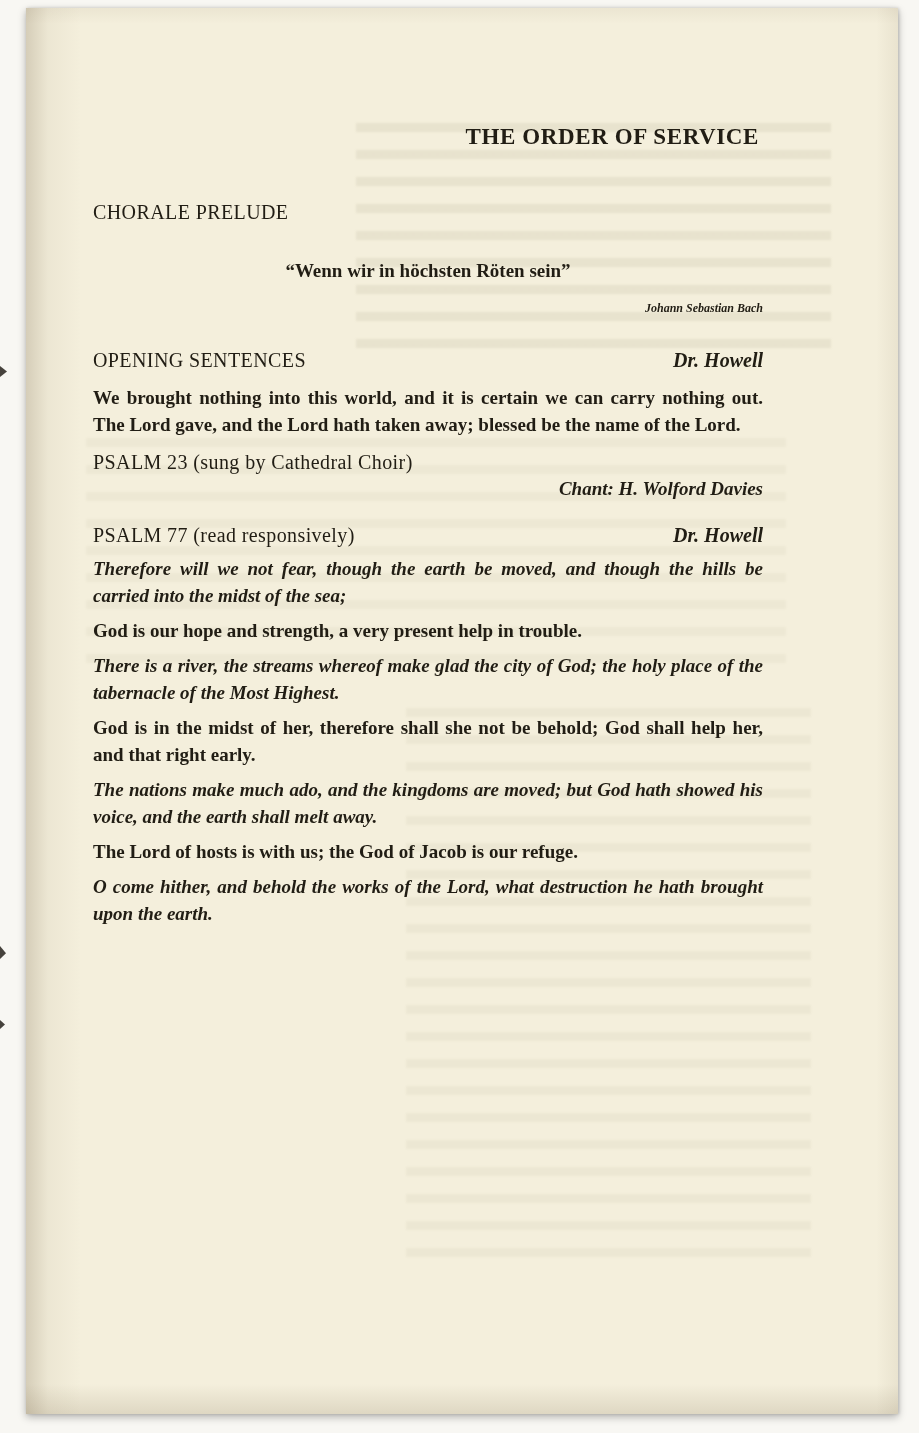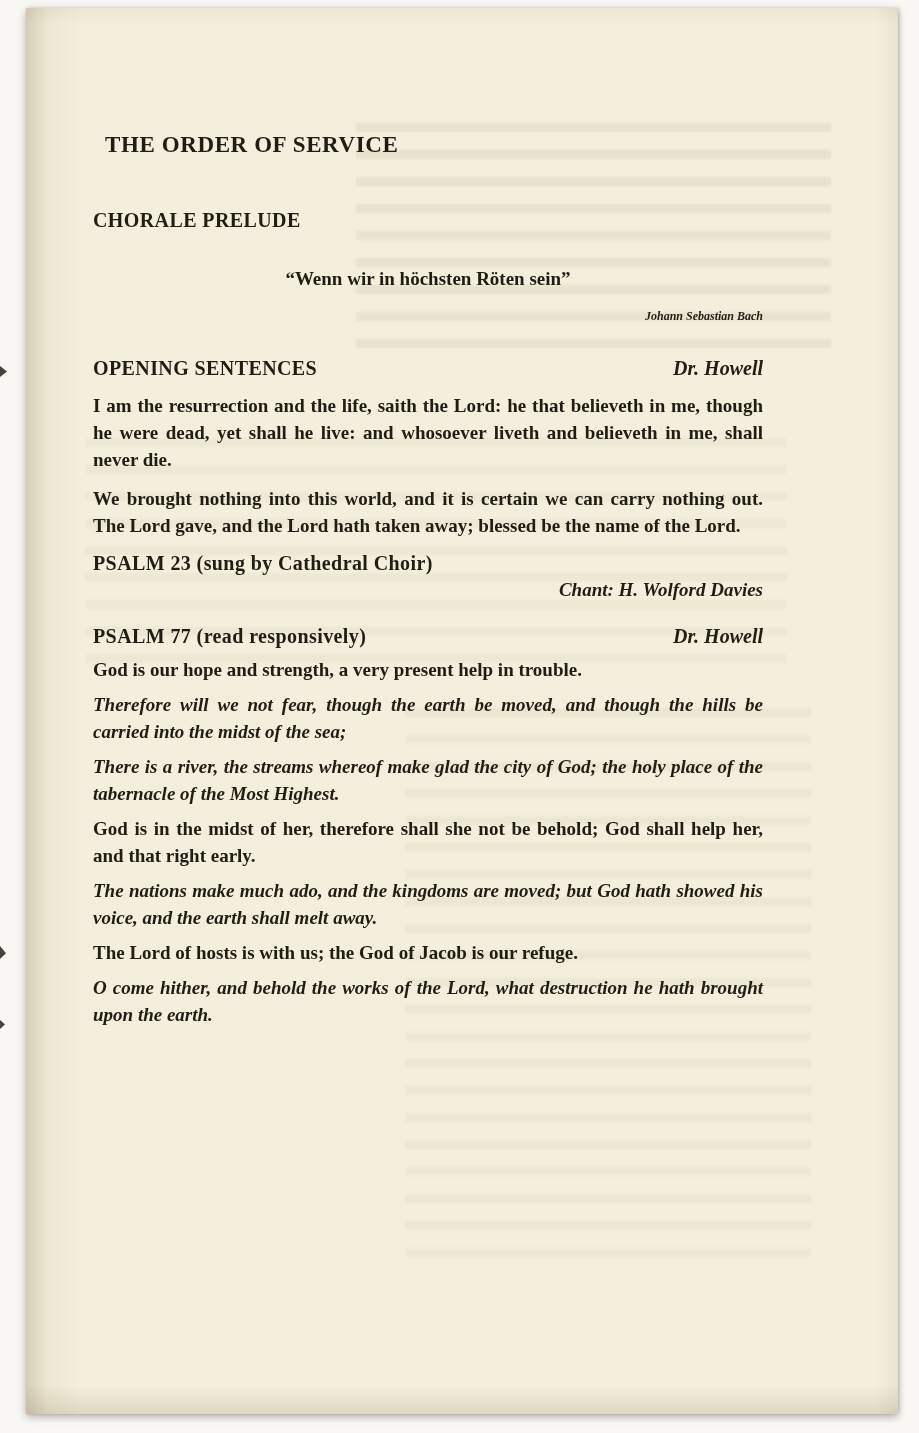--- a/index.html
+++ b/index.html
@@ -37,24 +37,24 @@
   .speck { position: absolute; background: #46423c; }
   .speck.s1 { left: 0; top: 366px;  width: 7px; height: 11px; clip-path: polygon(0 0, 100% 50%, 0 100%); }
   .speck.s2 { left: 0; top: 946px;  width: 6px; height: 13px; clip-path: polygon(0 0, 100% 55%, 0 100%); }
   .speck.s3 { left: 0; top: 1020px; width: 5px; height: 9px;  clip-path: polygon(0 0, 100% 50%, 0 100%); }
 
   .content {
     position: absolute; left: 67px; top: 112px; width: 670px;
   }
   .title {
     font-size: 23px; font-weight: bold; letter-spacing: 0.6px;
-    text-align: left; margin: 12px; line-height: 26px;
+    text-align: right; margin: 4px; line-height: 26px;
   }
   .heading {
-    font-size: 20px; font-weight: bold; letter-spacing: 0.4px;
+    font-size: 20px; font-weight: normal; letter-spacing: 0.4px;
     margin: 0; line-height: 24px; display: inline-block;
   }
   .heading-row {
     display: flex; justify-content: space-between; align-items: baseline;
   }
   .leader {
     font-size: 20px; font-weight: bold; font-style: italic; line-height: 24px;
   }
   .sec-chorale  { margin-top: 50px; }
   .sec-opening  { margin-top: 28px; }
@@ -103,36 +103,35 @@
         <h2 class="heading">CHORALE PRELUDE</h2>
         <p class="piece">“Wenn wir in höchsten Röten sein”</p>
         <p class="byline">Johann Sebastian Bach</p>
       </section>
 
       <section class="sec-opening">
         <div class="heading-row">
           <h2 class="heading">OPENING SENTENCES</h2>
           <span class="leader">Dr. Howell</span>
         </div>
-        <p class="body">I am the resurrection and the life, saith the Lord: he that believeth in me, though he were dead, yet shall he live: and whosoever liveth and believeth in me, shall never die.</p>
         <p class="body">We brought nothing into this world, and it is certain we can carry nothing out. The Lord gave, and the Lord hath taken away; blessed be the name of the Lord.</p>
       </section>
 
       <section class="sec-psalm23">
         <h2 class="heading">PSALM 23 (sung by Cathedral Choir)</h2>
         <p class="chant">Chant: H. Wolford Davies</p>
       </section>
 
       <section class="sec-psalm46">
         <div class="heading-row">
           <h2 class="heading">PSALM 77 (read responsively)</h2>
           <span class="leader">Dr. Howell</span>
         </div>
+        <p class="verse" data-style="italic">Therefore will we not fear, though the earth be moved, and though the hills be carried into the midst of the sea;</p>
         <p class="verse" data-style="roman">God is our hope and strength, a very present help in trouble.</p>
-        <p class="verse" data-style="italic">Therefore will we not fear, though the earth be moved, and though the hills be carried into the midst of the sea;</p>
         <p class="verse" data-style="italic">There is a river, the streams whereof make glad the city of God; the holy place of the tabernacle of the Most Highest.</p>
         <p class="verse" data-style="roman">God is in the midst of her, therefore shall she not be behold; God shall help her, and that right early.</p>
         <p class="verse" data-style="italic">The nations make much ado, and the kingdoms are moved; but God hath showed his voice, and the earth shall melt away.</p>
         <p class="verse" data-style="roman">The Lord of hosts is with us; the God of Jacob is our refuge.</p>
         <p class="verse" data-style="italic">O come hither, and behold the works of the Lord, what destruction he hath brought upon the earth.</p>
       </section>
 
     </div>
   </div>
 </div>

